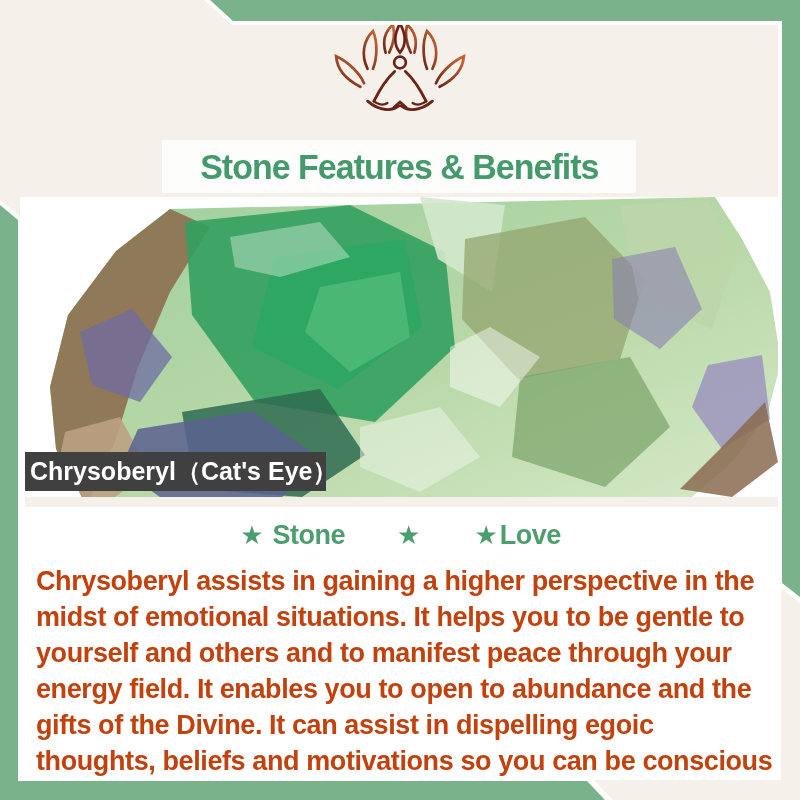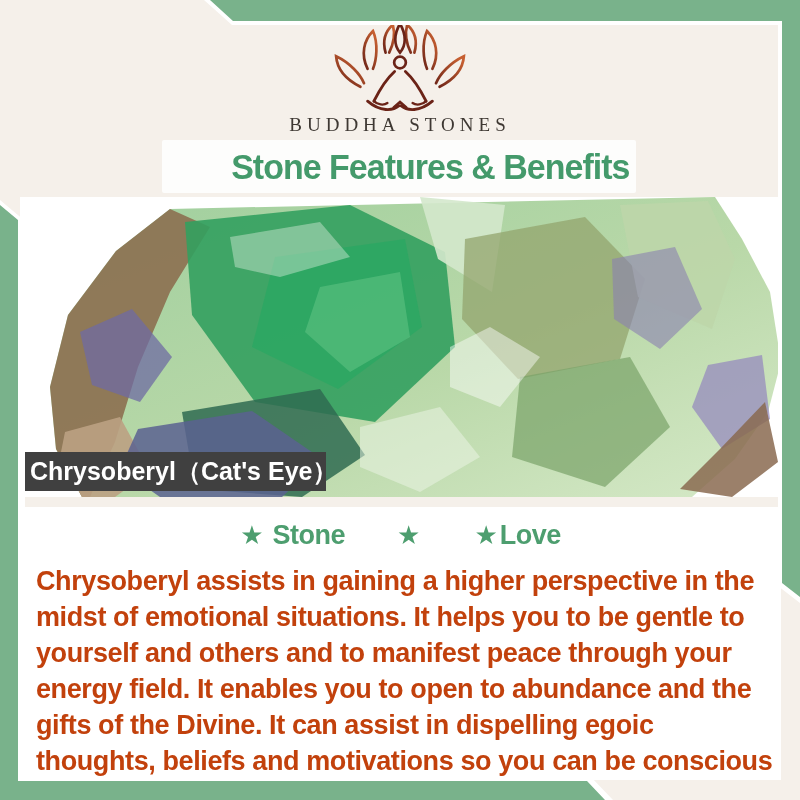--- a/index.html
+++ b/index.html
@@ -15,21 +15,21 @@
   #logo-wrap{left:0;top:22px;width:800px;text-align:center;z-index:2;}
   #lotus{display:block;margin:0 auto;}
   #brand-name{
     margin-top:2px;
     font-family:"Liberation Serif","DejaVu Serif",serif;
     font-size:19px;letter-spacing:5px;color:#3e3833;font-weight:400;
   }
   
   #title-banner{
     left:162px;top:140px;width:474px;height:53px;background:#fdfdfc;
-    display:flex;align-items:center;justify-content:flex-end;z-index:3;
+    display:flex;align-items:center;justify-content:center;z-index:3;
     border-radius:2px;
   }
   #title-banner .title{
     color:#449a6b;font-weight:bold;font-size:35px;letter-spacing:-1px;
     white-space:nowrap;transform:scaleX(.97);
   }
   
   #image-block{
     left:20px;top:197px;width:761px;height:300px;background:#ffffff;z-index:2;
   }
@@ -94,21 +94,20 @@
       <circle cx="80" cy="45" r="6.5" stroke="#6b2317" stroke-width="3"></circle>
 
       <path d="M74,55 C64,64 57,76 51,88" stroke="#6b2317" stroke-width="3.2"></path>
       <path d="M86,55 C96,64 103,76 109,88" stroke="#6b2317" stroke-width="3.2"></path>
 
       <path d="M44,88 C58,100 72,99 79,93 M116,88 C102,100 88,99 81,93" stroke="#6b2317" stroke-width="3.2"></path>
       <path d="M73,95 L80,89 L87,95" stroke="#6b2317" stroke-width="3"></path>
       <path d="M51,88 C55,92 62,93 66,90 M109,88 C105,92 98,93 94,90" stroke="#6b2317" stroke-width="2.6"></path>
     </g>
   </svg>
-  <div id="brand-name">BUDDHA STONES</div>
 </div>
 
 <div id="title-banner" class="abs">
   <span class="title">Stone Features &amp; Benefits</span>
 </div>
 
 <div id="image-block" class="abs">
   <svg id="stone-svg" viewBox="0 0 761 300" preserveAspectRatio="none" xmlns="http://www.w3.org/2000/svg">
     <defs>
       <linearGradient id="sg" x1="0" y1="0" x2="1" y2="1">

